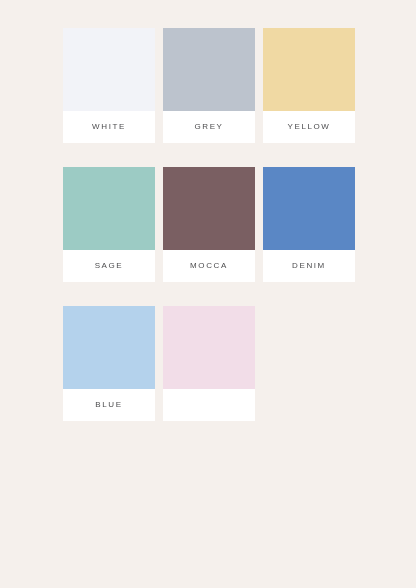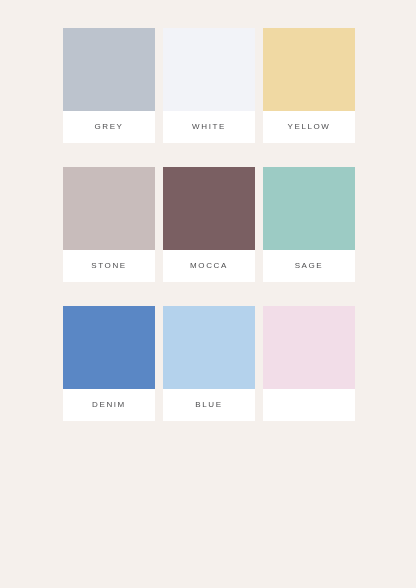--- a/index.html
+++ b/index.html
@@ -62,42 +62,38 @@
     white-space: nowrap;
     font-weight: 400;
     padding-bottom: 1px;
   }
 </style>
 </head>
 <body style="background: rgb(245, 240, 236);">
 
 <div class="palette-sheet">
     <div class="color-card">
+      <div class="color-swatch" style="background: rgb(242, 243, 248);"></div>
+      <div class="color-label">WHITE</div>
+    </div>
+    <div class="color-card">
       <div class="color-swatch" style="background: rgb(188, 195, 205);"></div>
       <div class="color-label">GREY</div>
-    </div>
-    <div class="color-card">
-      <div class="color-swatch" style="background: rgb(242, 243, 248);"></div>
-      <div class="color-label">WHITE</div>
     </div>
     <div class="color-card">
       <div class="color-swatch" style="background: rgb(240, 217, 163);"></div>
       <div class="color-label">YELLOW</div>
     </div>
     <div class="color-card">
-      <div class="color-swatch" style="background: rgb(200, 188, 187);"></div>
-      <div class="color-label">STONE</div>
+      <div class="color-swatch" style="background: rgb(156, 203, 196);"></div>
+      <div class="color-label">SAGE</div>
     </div>
     <div class="color-card">
       <div class="color-swatch" style="background: rgb(122, 95, 98);"></div>
       <div class="color-label">MOCCA</div>
-    </div>
-    <div class="color-card">
-      <div class="color-swatch" style="background: rgb(156, 203, 196);"></div>
-      <div class="color-label">SAGE</div>
     </div>
     <div class="color-card">
       <div class="color-swatch" style="background: rgb(90, 135, 197);"></div>
       <div class="color-label">DENIM</div>
     </div>
     <div class="color-card">
       <div class="color-swatch" style="background: rgb(180, 210, 236);"></div>
       <div class="color-label">BLUE</div>
     </div>
     <div class="color-card">

